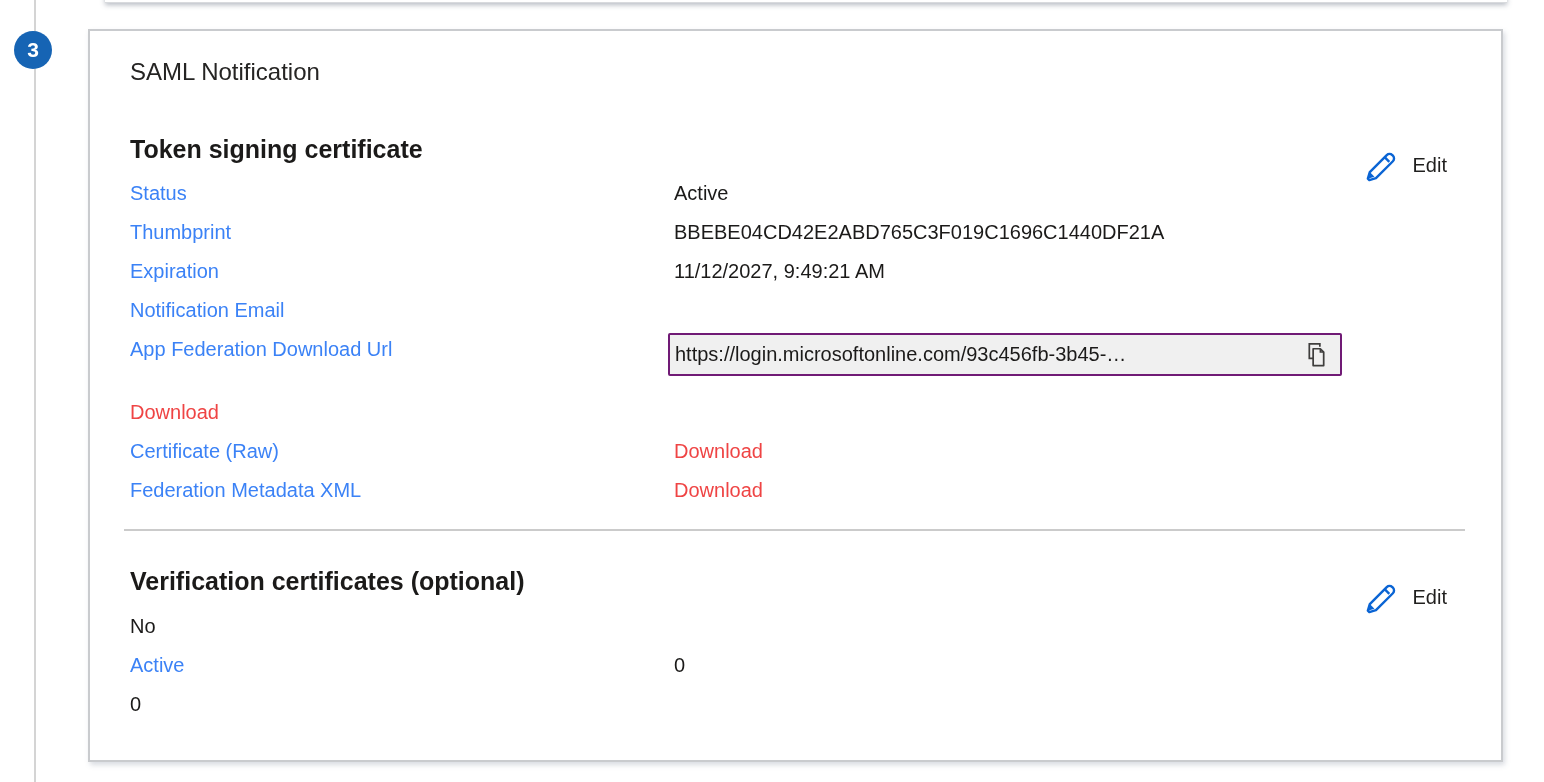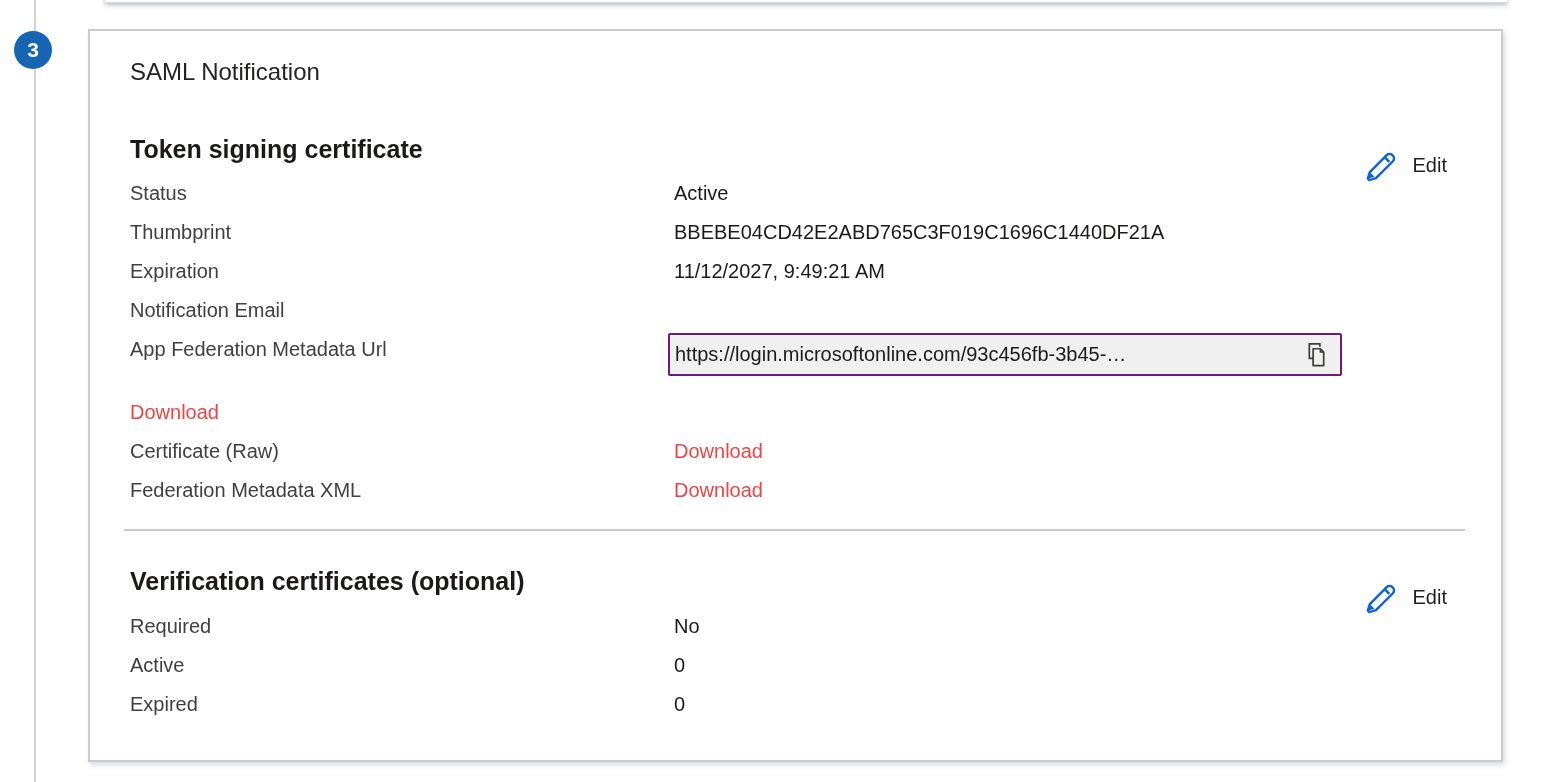--- a/index.html
+++ b/index.html
@@ -43,21 +43,21 @@
     position:absolute;right:54px;display:flex;align-items:center;gap:15px;
     background:transparent;border:none;cursor:pointer;padding:0;
     font-family:inherit;font-size:20px;color:#201f1e;
   }
   .edit-btn-1{top:116px;}
   .edit-btn-2{top:548px;}
   .rows{position:absolute;left:40px;width:1330px;}
   .rows-token{top:149px;}
   .rows-verification{top:582px;}
   .row{display:flex;height:39px;align-items:flex-start;line-height:27px;font-size:20px;}
-  .row-label{width:544px;flex:0 0 544px;color:#404040;}
+  .row-label{width:544px;flex:0 0 544px;color:#3b82f6;}
   .row-value{color:#1b1a19;}
   .row-url{height:51px;}
   .link{color:#ef4444;text-decoration:none;cursor:pointer;}
   
   .url-box{
     margin-left:-6px;margin-top:-3px;width:674px;height:43px;box-sizing:border-box;
     background:#f0f0f0;border:2px solid #701a75;border-radius:2px;
     display:flex;align-items:center;padding:0 12px 0 5px;cursor:text;
   }
   .url-text{
@@ -107,21 +107,21 @@
       <span class="row-value">BBEBE04CD42E2ABD765C3F019C1696C1440DF21A</span>
     </div>
     <div class="row">
       <span class="row-label">Expiration</span>
       <span class="row-value">11/12/2027, 9:49:21 AM</span>
     </div>
     <div class="row">
       <span class="row-label">Notification Email</span>
     </div>
     <div class="row row-url">
-      <span class="row-label">App Federation Metadata Url</span>
+      <span class="row-label">App Federation Download Url</span>
       <span class="url-box">
         <span class="url-text">https://login.microsoftonline.com/93c456fb-3b45-…</span>
         <button class="copy-btn">
           <span style="display:flex;">
             <svg width="23" height="27" viewBox="0 0 24 28">
               <path d="M15.5 6V3H4.5v15h4" fill="none" stroke="#3f3e3d" stroke-width="1.8"></path>
               <path d="M8.5 8h7.5l3.5 3.5V25.5H8.5z" fill="#f0f0f0" stroke="#3f3e3d" stroke-width="1.8" stroke-linejoin="round"></path>
               <path d="M16 8v3.5h3.5" fill="none" stroke="#3f3e3d" stroke-width="1.6"></path>
             </svg>
           </span>
@@ -152,26 +152,24 @@
         <path d="M3.9 21.1l1.3-4.4L16.5 5.4c1-1 2.7-1 3.7 0l.4.4c1 1 1 2.7 0 3.7L9.3 20.8l-4.4 1.3z" fill="none" stroke="#0a64d4" stroke-width="1.6" stroke-linejoin="round"></path>
         <path d="M15.1 6.8l3.1 3.1" fill="none" stroke="#0a64d4" stroke-width="1.6"></path>
         <path d="M5.2 16.7l3.1 3.1-4.4 1.3z" fill="#0a64d4"></path>
       </svg>
     </span>
     <span>Edit</span>
   </button>
 
   <div class="rows rows-verification">
     <div class="row">
-      <span class="row-label">Required</span>
       <span class="row-value">No</span>
     </div>
     <div class="row">
       <span class="row-label">Active</span>
       <span class="row-value">0</span>
     </div>
     <div class="row">
-      <span class="row-label">Expired</span>
       <span class="row-value">0</span>
     </div>
   </div>
 
 </div>
 
 </body></html>

